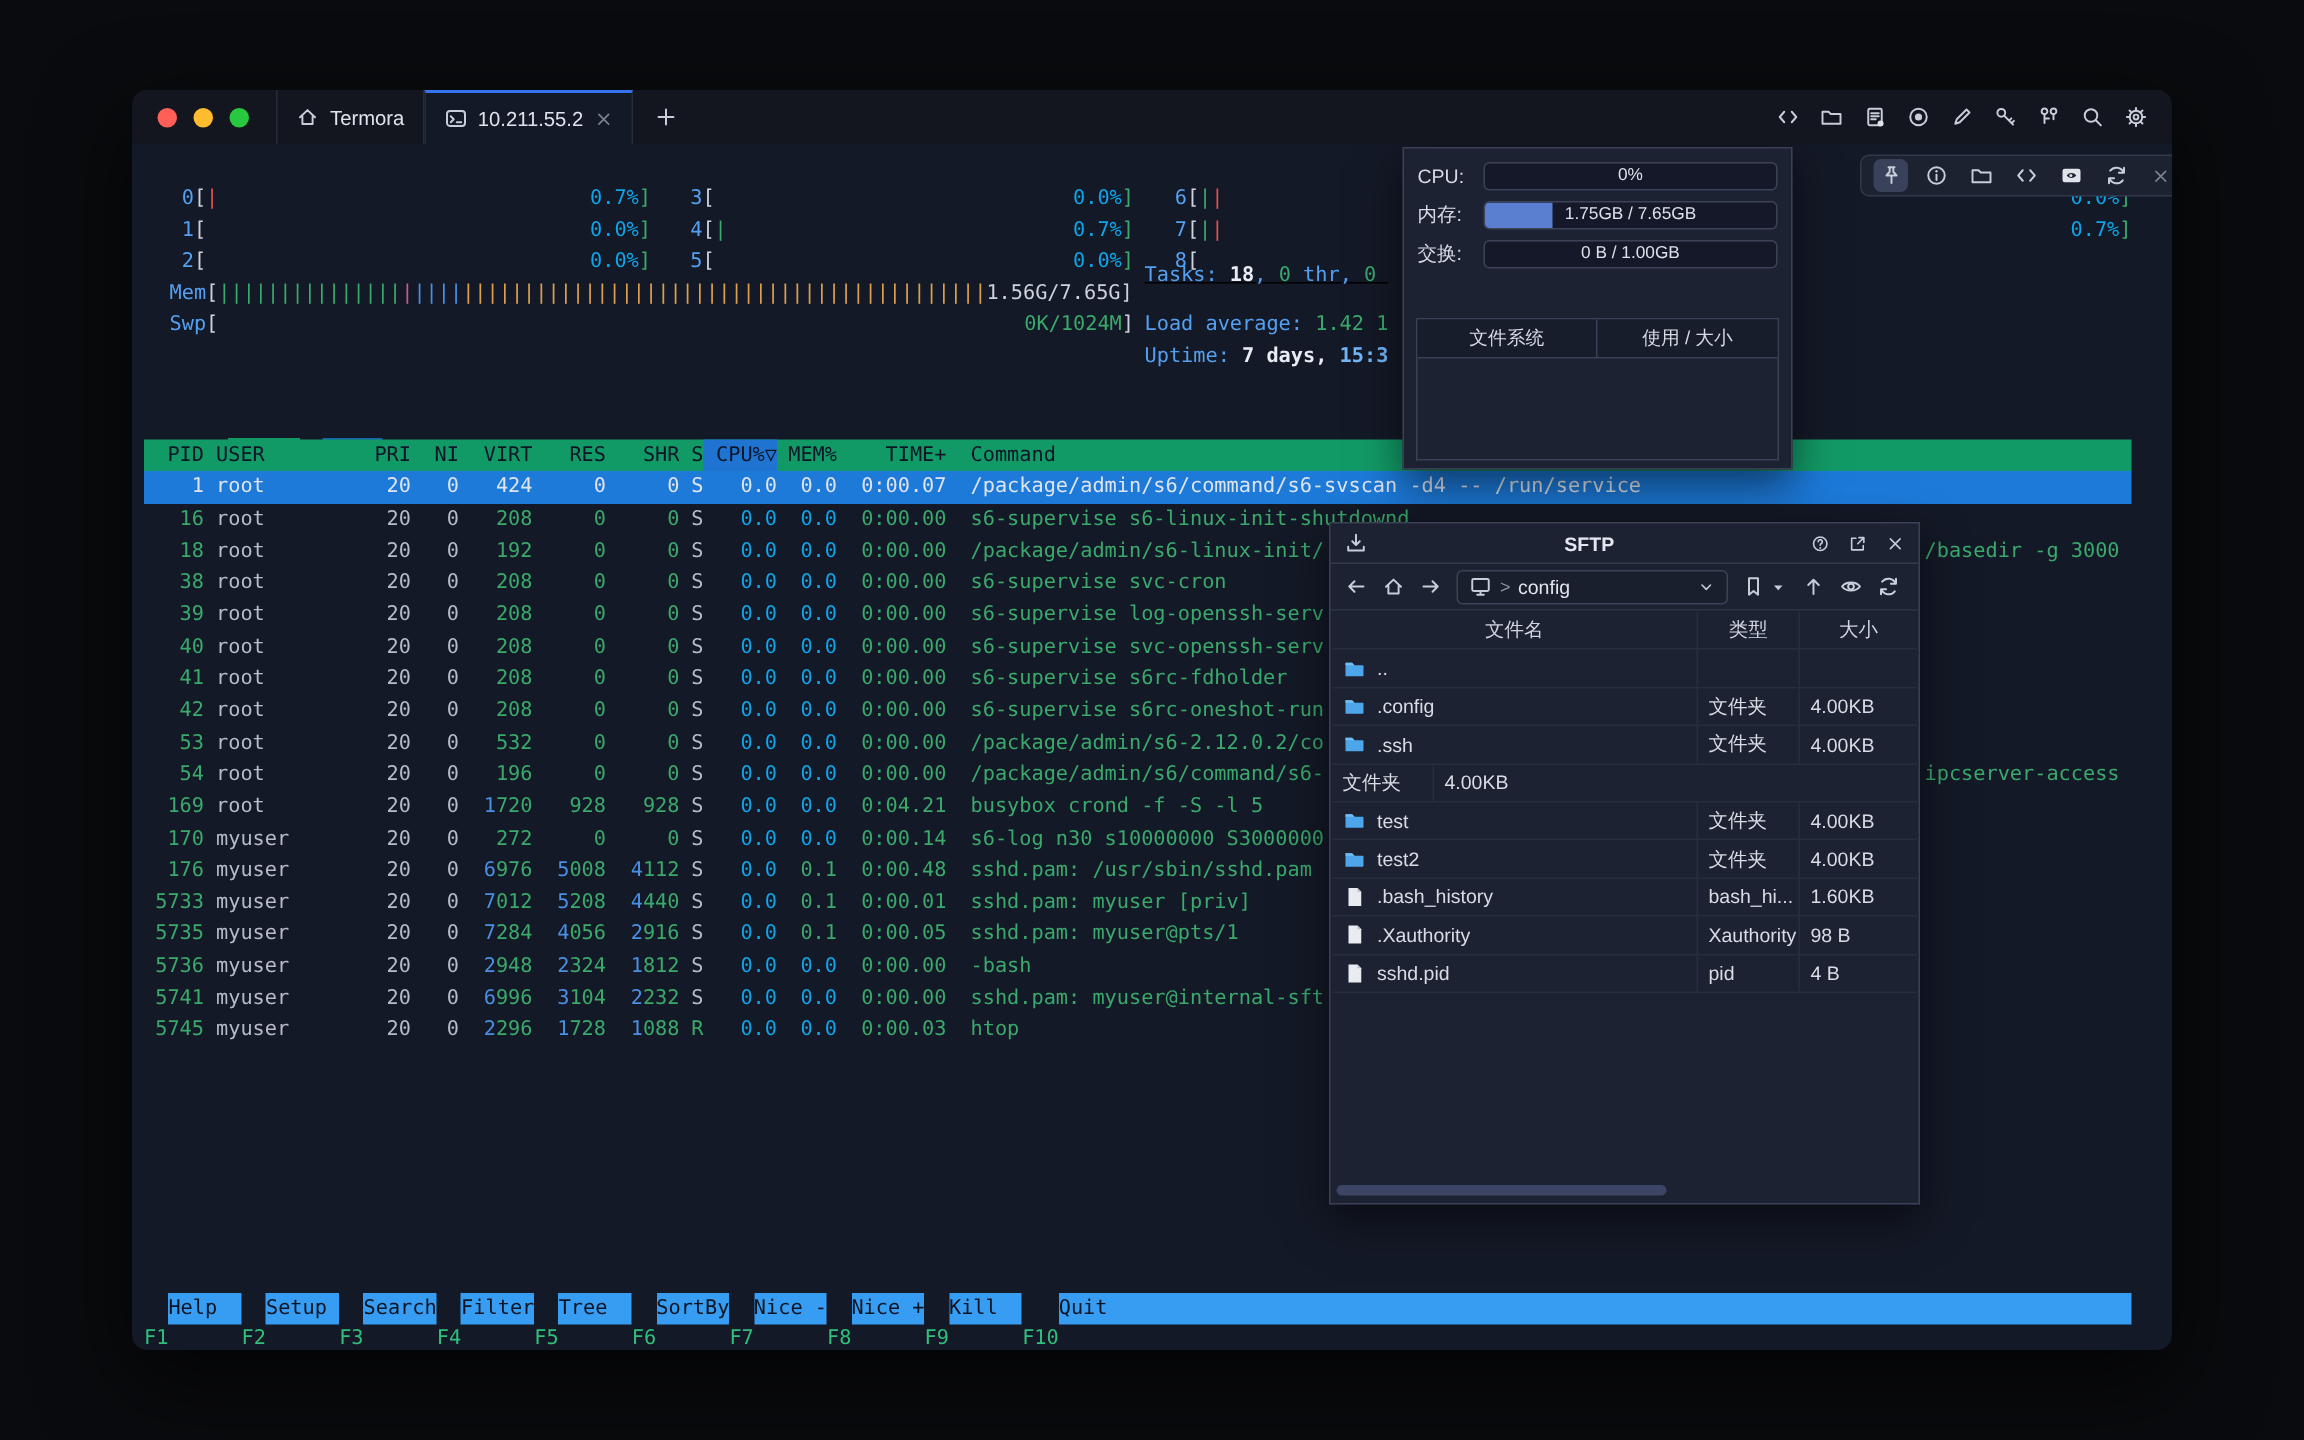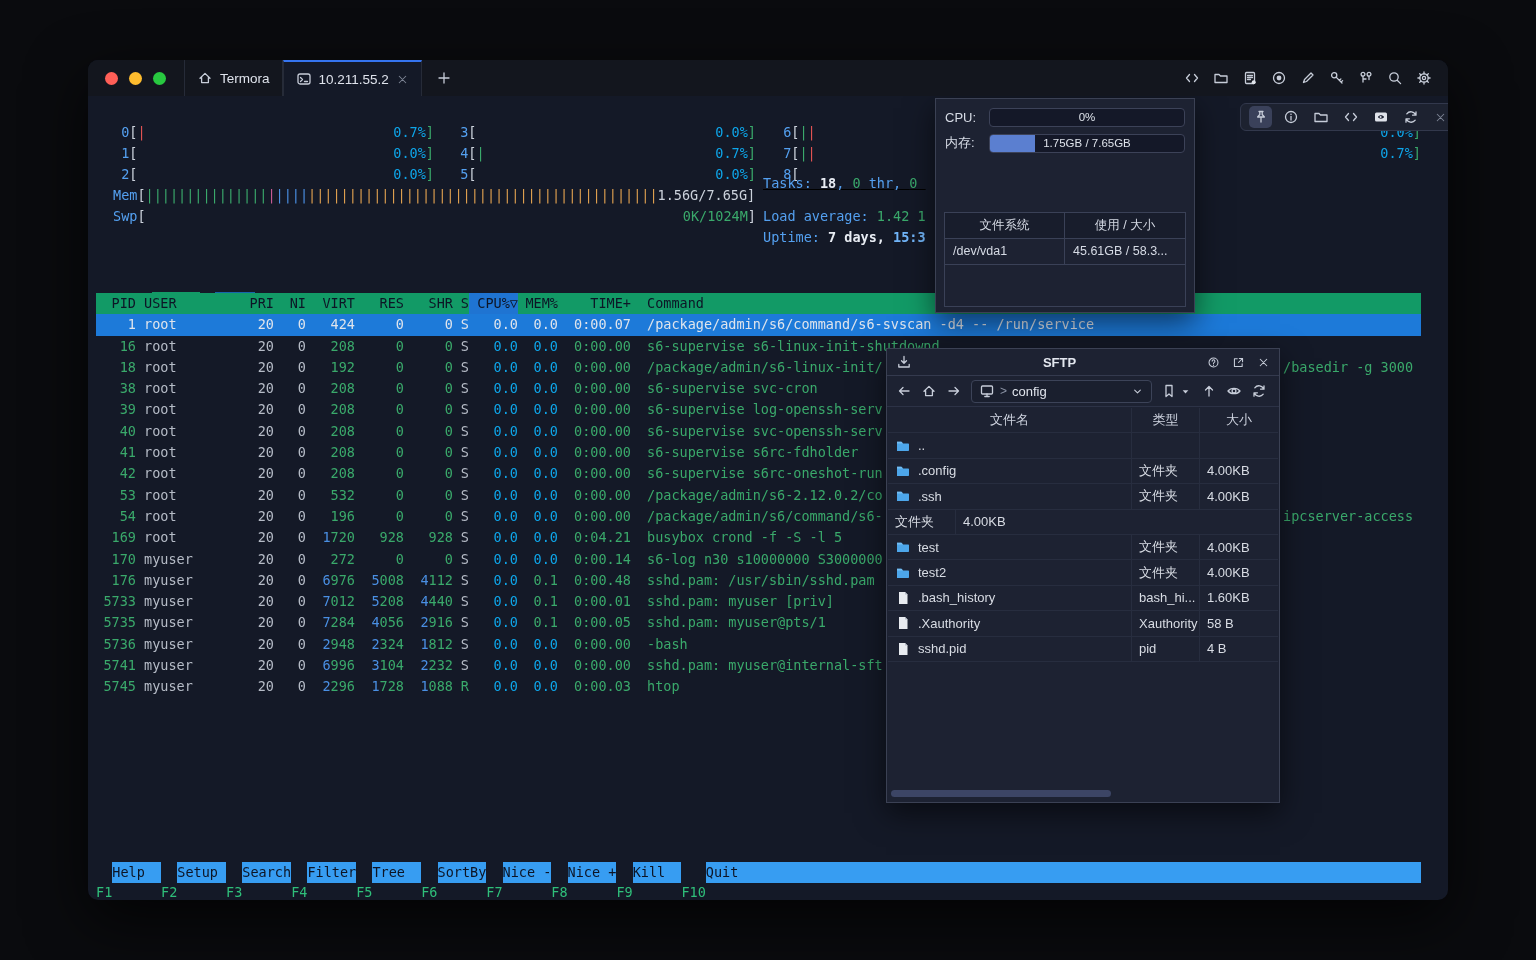--- a/index.html
+++ b/index.html
@@ -248,30 +248,32 @@
             <span class="si-val">0%</span>
           </span>
         </div>
         <div class="si-row">
           <span class="si-label">内存:</span>
           <span class="si-bar">
             <span class="si-fill" style="width:23%"></span>
             <span class="si-val">1.75GB / 7.65GB</span>
           </span>
         </div>
+        <div class="si-row">
+          <span class="si-label">交换:</span>
+          <span class="si-bar">
+            <span class="si-val">0 B / 1.00GB</span>
+          </span>
+        </div>
       </div>
     <div class="si-table" style="top:113px; height:95px;">
       <div class="si-tr si-th">
         <span class="si-c1">文件系统</span>
         <span class="si-c2">使用 / 大小</span>
       </div>
-      <div class="si-tr" style="border-bottom:1px solid #3a4157;">
-        <span class="si-c1">/dev/vda1</span>
-        <span class="si-c2">45.61GB / 58.3...</span>
-      </div>
     </div>
   </div>
 
   <div class="strip" style="left:1152px; top:43px;" id="strip">
       <span class="cellb on">
         <svg class="ic " viewBox="0 0 16 16">
           <path d="M6 2.5h4M6.8 2.5v3L4.6 8h6.8L9.2 5.5v-3M8 8v5"></path>
         </svg>
       </span>
       <span class="cellb ">
@@ -491,21 +493,21 @@
   <span class="fc1">
             <span>
               <svg class="ic " viewBox="0 0 16 16">
                 <path d="M4 2h6l2.5 2.5V14H4z" fill="#e8ebf0" stroke="none"></path>
                 <path d="M10 2v2.5h2.5" fill="#b9c0cc" stroke="none"></path>
               </svg>
             </span>
             <span>.Xauthority</span>
           </span>
   <span class="fc2">Xauthority</span>
-  <span class="fc3">58 B</span>
+  <span class="fc3">98 B</span>
         </div>
         <div class="f-tr">
   <span class="fc1">
             <span>
               <svg class="ic " viewBox="0 0 16 16">
                 <path d="M4 2h6l2.5 2.5V14H4z" fill="#e8ebf0" stroke="none"></path>
                 <path d="M10 2v2.5h2.5" fill="#b9c0cc" stroke="none"></path>
               </svg>
             </span>
             <span>sshd.pid</span>

